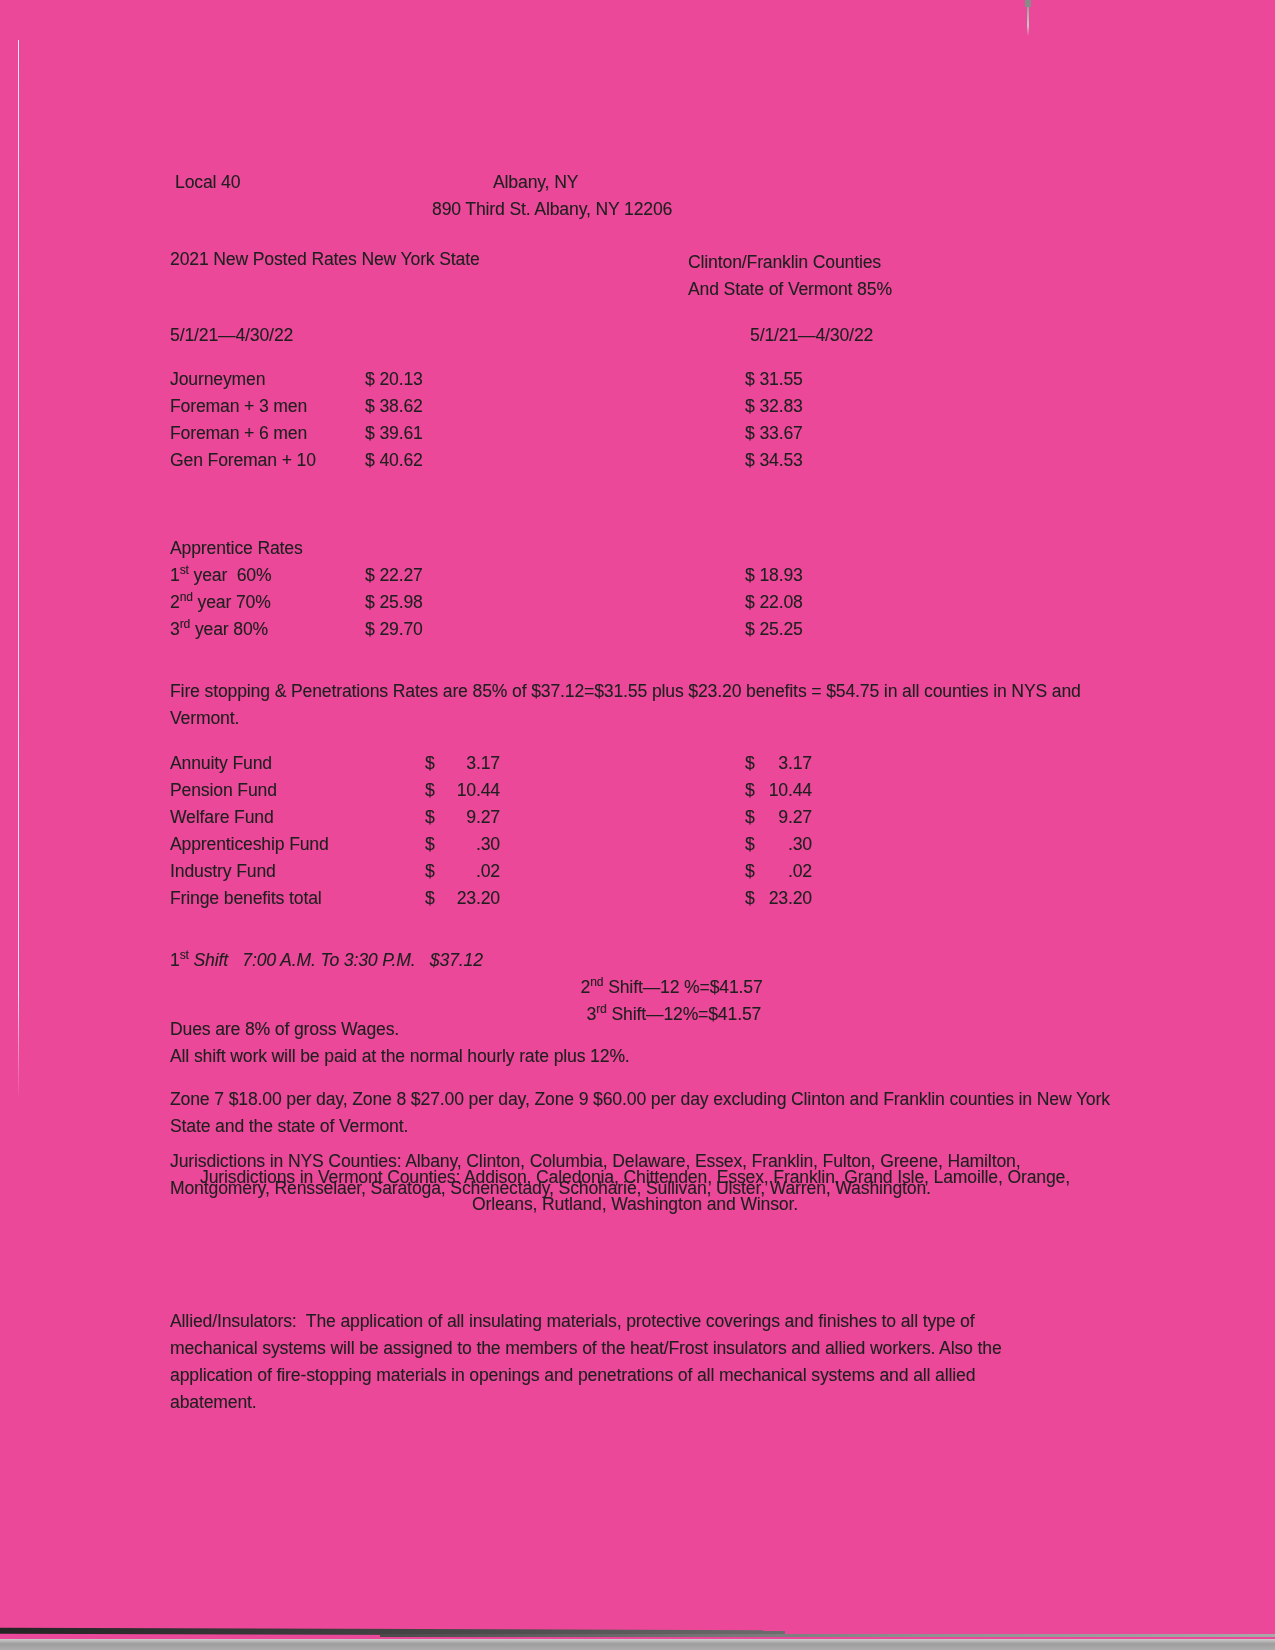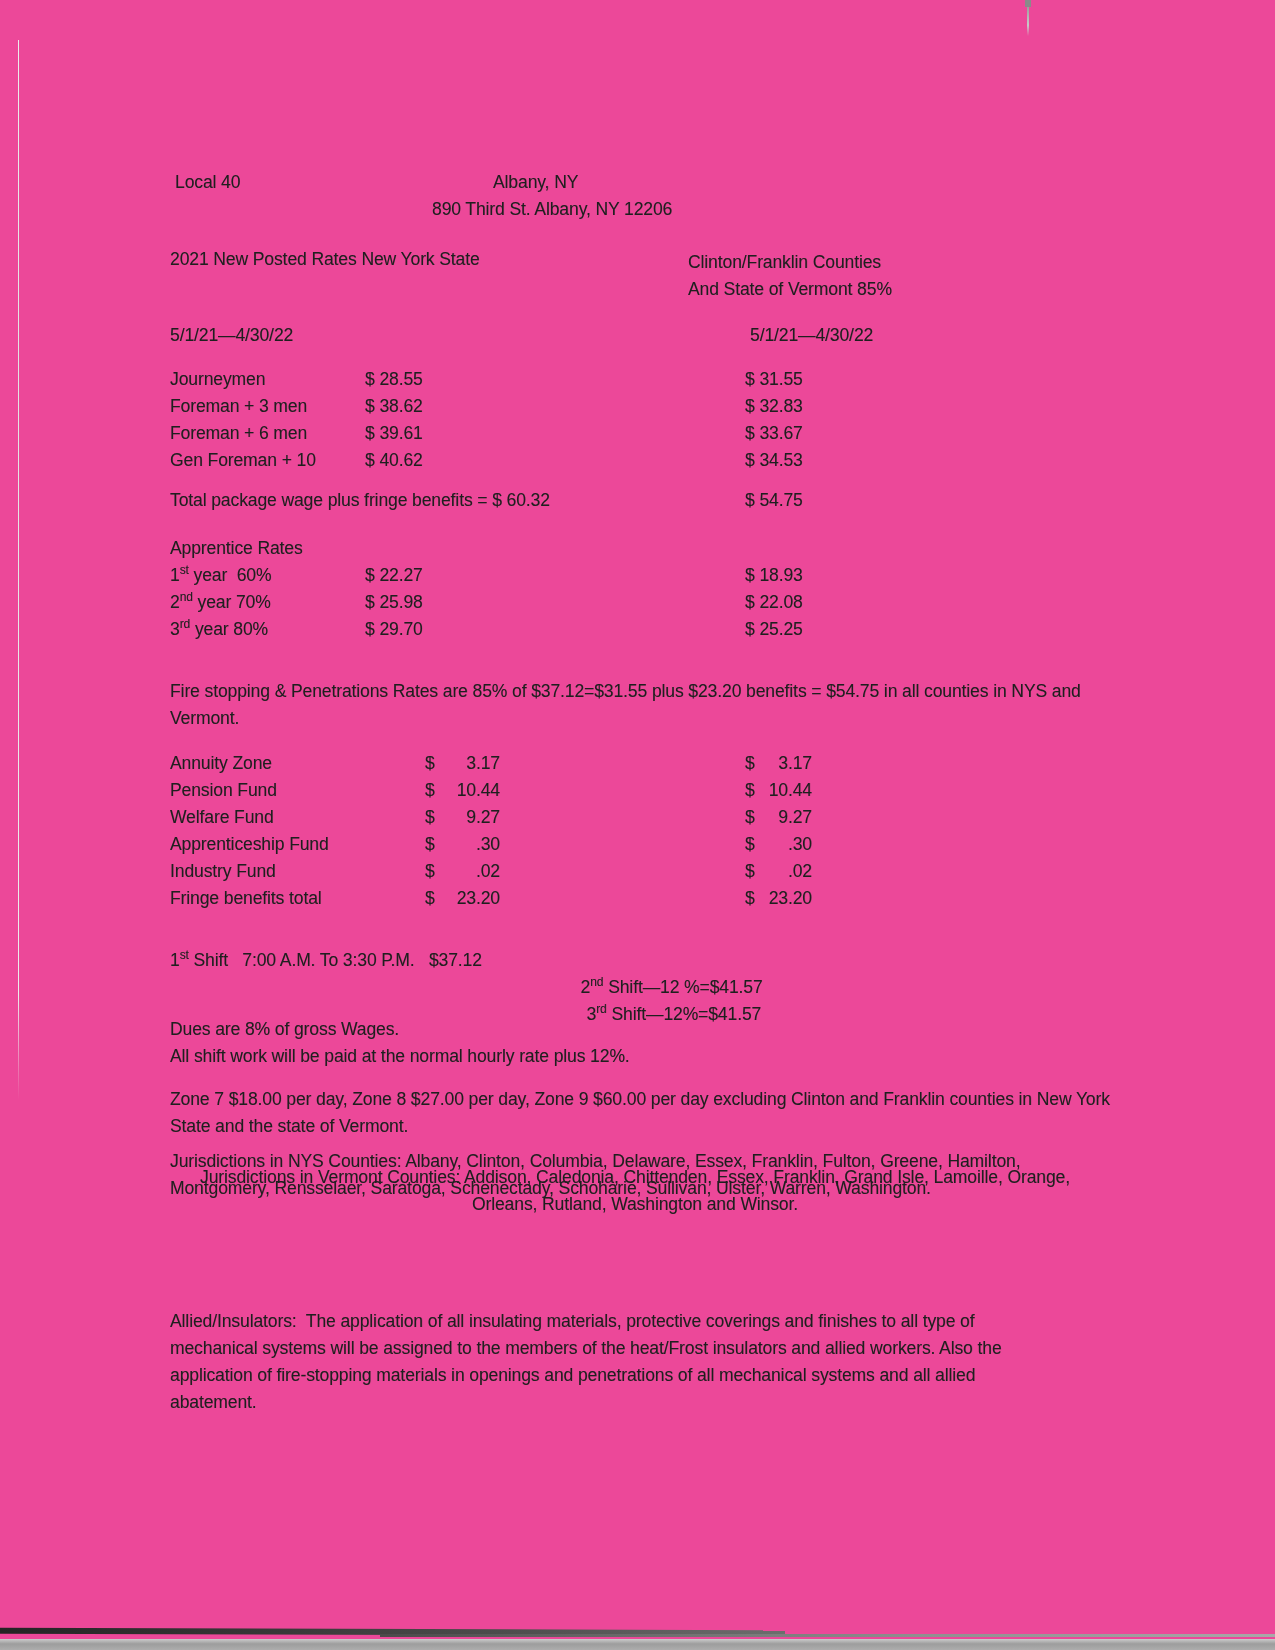--- a/index.html
+++ b/index.html
@@ -55,44 +55,40 @@
     <div class="line">Clinton/Franklin Counties</div>
     <div class="line">And State of Vermont 85%</div>
   </div>
 
   <div class="abs" style="left:170px;top:325px;">5/1/21—4/30/22</div>
   <div class="abs" style="left:750px;top:325px;">5/1/21—4/30/22</div>
 
   <div class="abs" style="left:170px;top:369px;width:1000px;">
     <div class="row">
       <span class="lbl">Journeymen</span>
-      <span class="v-nys">$ 28.55</span>
+      <span class="v-nys">$ 20.13</span>
       <span class="v-cf">$ 31.55</span>
     </div>
     <div class="row">
       <span class="lbl">Foreman + 3 men</span>
       <span class="v-nys">$ 38.62</span>
       <span class="v-cf">$ 32.83</span>
     </div>
     <div class="row">
       <span class="lbl">Foreman + 6 men</span>
       <span class="v-nys">$ 39.61</span>
       <span class="v-cf">$ 33.67</span>
     </div>
     <div class="row">
       <span class="lbl">Gen Foreman + 10</span>
       <span class="v-nys">$ 40.62</span>
       <span class="v-cf">$ 34.53</span>
     </div>
   </div>
 
-  <div class="abs row" style="left:170px;top:490px;width:1000px;">
-    <span class="lbl">Total package wage plus fringe benefits = $ 60.32</span>
-    <span class="v-cf">$ 54.75</span>
-  </div>
 
   <div class="abs" style="left:170px;top:538px;">Apprentice Rates</div>
   <div class="abs" style="left:170px;top:565px;width:1000px;">
     <div class="row">
       <span class="lbl"><span>1</span><sup>st</sup><span> year  60%</span></span>
       <span class="v-nys">$ 22.27</span>
       <span class="v-cf">$ 18.93</span>
     </div>
     <div class="row">
       <span class="lbl"><span>2</span><sup>nd</sup><span> year 70%</span></span>
@@ -103,21 +99,21 @@
       <span class="lbl"><span>3</span><sup>rd</sup><span> year 80%</span></span>
       <span class="v-nys">$ 29.70</span>
       <span class="v-cf">$ 25.25</span>
     </div>
   </div>
 
   <div class="abs para" style="left:170px;top:678px;width:960px;">Fire stopping &amp; Penetrations Rates are 85% of $37.12=$31.55 plus $23.20 benefits = $54.75 in all counties in NYS and Vermont.</div>
 
   <div class="abs" style="left:170px;top:753px;width:1000px;">
     <div class="row fund-row">
-      <span class="lbl">Annuity Zone</span>
+      <span class="lbl">Annuity Fund</span>
       <span class="cur-nys">$</span>
       <span class="amt-nys">3.17</span>
       <span class="cur-cf">$</span>
       <span class="amt-cf">3.17</span>
     </div>
     <div class="row fund-row">
       <span class="lbl">Pension Fund</span>
       <span class="cur-nys">$</span>
       <span class="amt-nys">10.44</span>
       <span class="cur-cf">$</span>
@@ -147,21 +143,21 @@
     <div class="row fund-row">
       <span class="lbl">Fringe benefits total</span>
       <span class="cur-nys">$</span>
       <span class="amt-nys">23.20</span>
       <span class="cur-cf">$</span>
       <span class="amt-cf">23.20</span>
     </div>
   </div>
 
   <div class="abs" style="left:170px;top:947px;width:1000px;height:27px;position:absolute;">
-    <span class="line" style="position:absolute;left:0;top:0;"><span>1</span><sup>st</sup><span style="white-space:pre;"> Shift   7:00 A.M. To 3:30 P.M.   $37.12</span></span>
+    <span class="line" style="position:absolute;left:0;top:0;"><span>1</span><sup>st</sup><span style="white-space:pre;font-style:italic;"> Shift   7:00 A.M. To 3:30 P.M.   $37.12</span></span>
     <span class="line" style="position:absolute;left:382px;top:0;">
       <span><span>2</span><sup>nd</sup><span style="white-space:pre;"> Shift—12 %=$41.57</span></span>
       <span style="margin-left:6px;"><span>3</span><sup>rd</sup><span style="white-space:pre;"> Shift—12%=$41.57</span></span>
     </span>
   </div>
 
   <div class="abs para" style="left:170px;top:1016px;width:960px;">Dues are 8% of gross Wages.</div>
   <div class="abs para" style="left:170px;top:1043px;width:960px;">All shift work will be paid at the normal hourly rate plus 12%.</div>
   <div class="abs para" style="left:170px;top:1070px;width:952px;margin-top:16px;">Zone 7 $18.00 per day, Zone 8 $27.00 per day, Zone 9 $60.00 per day excluding Clinton and Franklin counties in New York State and the state of Vermont.</div>
   <div class="abs para" style="left:170px;top:1148px;width:905px;">Jurisdictions in NYS Counties: Albany, Clinton, Columbia, Delaware, Essex, Franklin, Fulton, Greene, Hamilton, Montgomery, Rensselaer, Saratoga, Schenectady, Schoharie, Sullivan, Ulster, Warren, Washington.</div>

